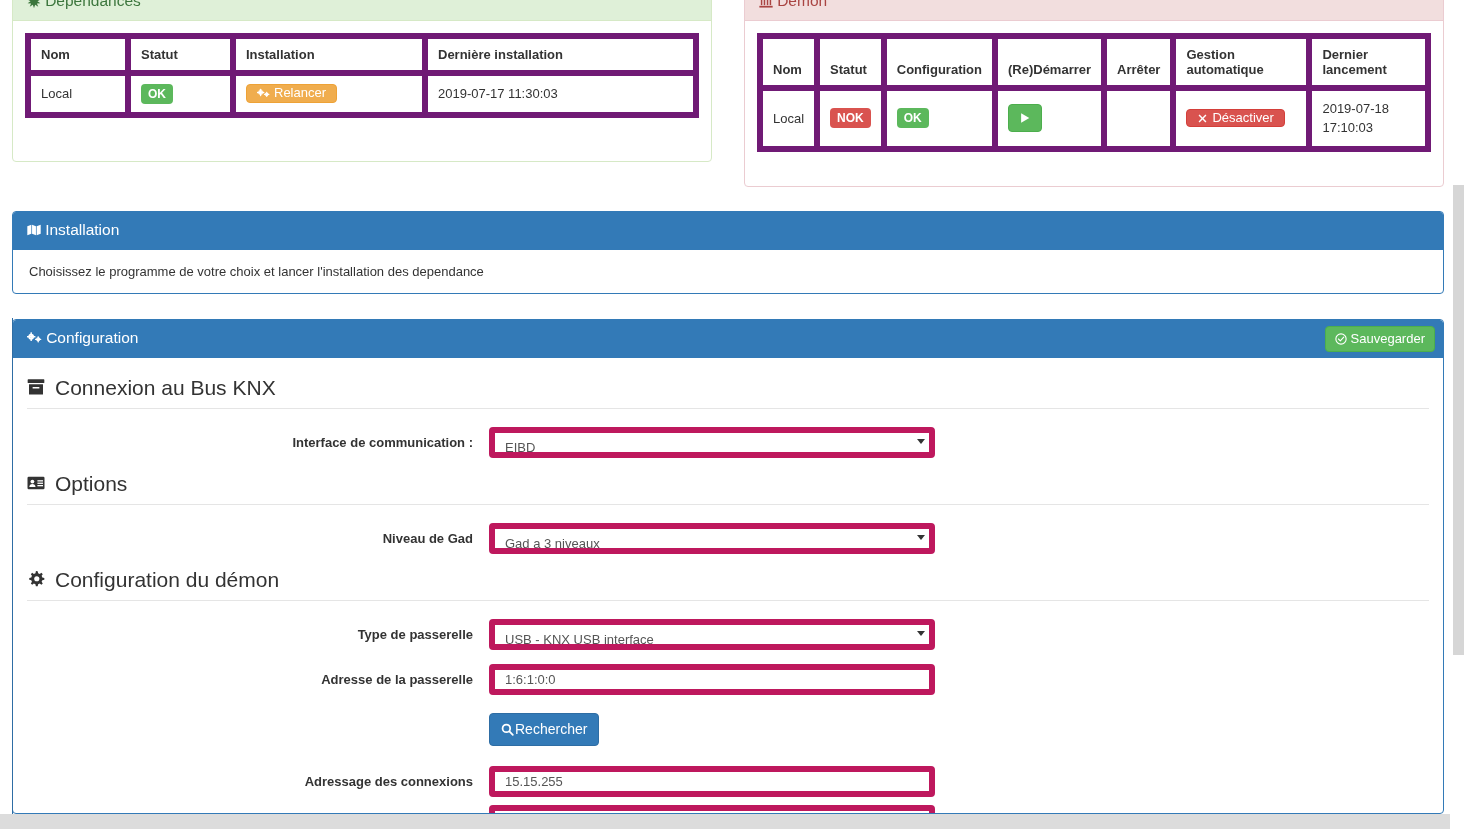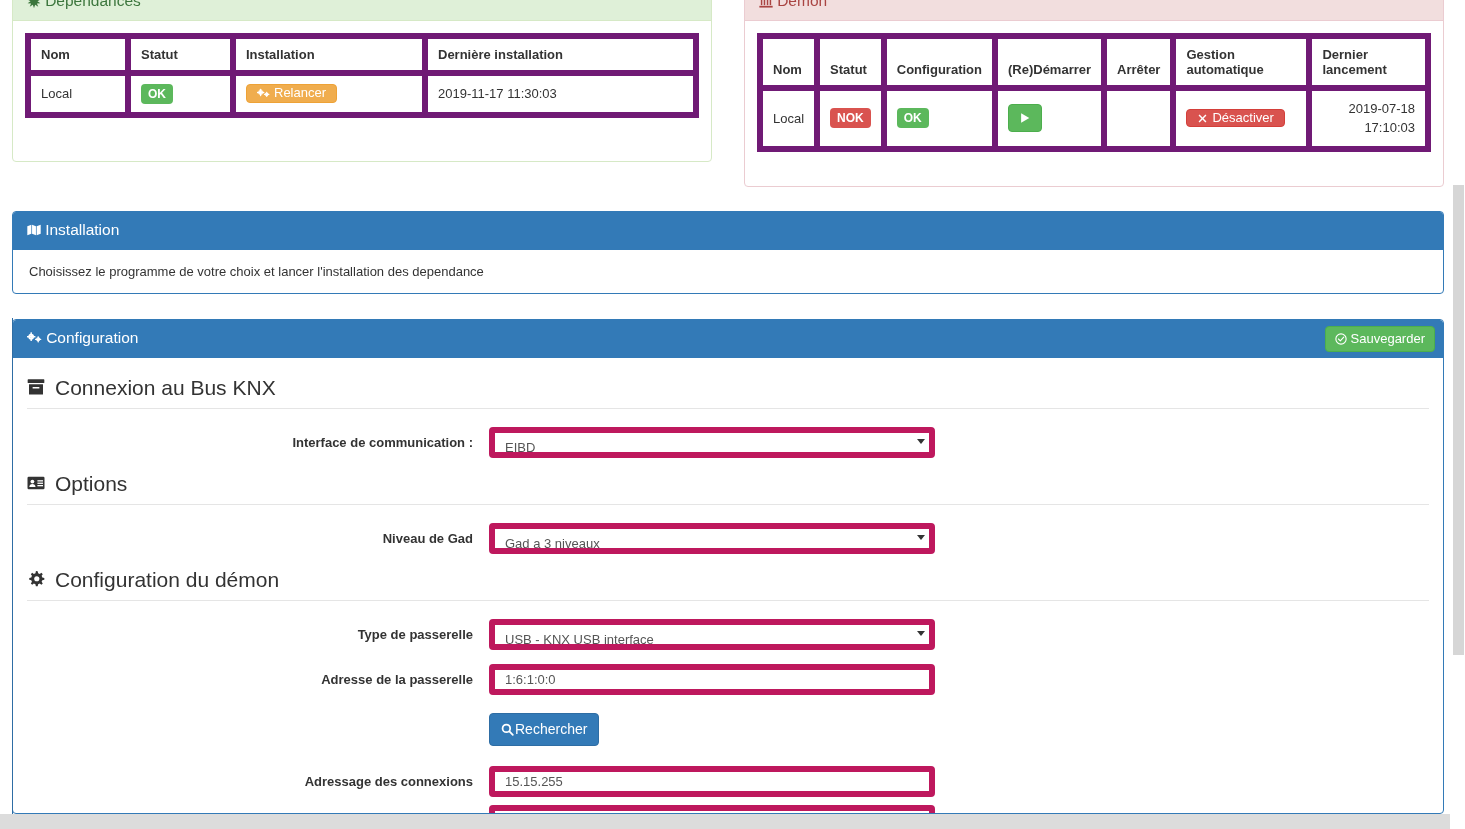--- a/index.html
+++ b/index.html
@@ -232,21 +232,21 @@
                     <circle cx="5" cy="8" r="1.4" fill="#f0ad4e"></circle>
                   <rect x="4.1" y="2.8" width="1.8" height="10.4" rx="0.6"></rect>
                   <rect x="-0.2" y="7.1" width="10.4" height="1.8" rx="0.6"></rect>
                   <circle cx="13.4" cy="10.6" r="2.5"></circle>
                     <circle cx="13.4" cy="10.6" r="1" fill="#f0ad4e"></circle>
                   <rect x="12.7" y="6.8" width="1.5" height="7.6" rx="0.5"></rect>
                   <rect x="9.6" y="9.9" width="7.6" height="1.5" rx="0.5"></rect>
                 </svg><span>Relancer</span>
               </span>
             </td>
-            <td>2019-11-17 11:30:03</td>
+            <td>2019-07-17 11:30:03</td>
           </tr>
         </tbody>
       </table>
     </div>
   </div>
 
   <div class="panel panel-danger" style="left:744px; top:-18px; width:700px; height:205px;">
     <div class="panel-heading">
       <svg class="i" width="14" height="14" viewBox="0 0 16 16" fill="#a94442">
         <path d="M8 0.5 L15.6 4.2 L15.6 5.6 L0.4 5.6 L0.4 4.2 Z"></path>
@@ -288,21 +288,21 @@
               </span>
             </td>
             <td></td>
             <td>
               <span class="btn btn-danger">
                 <svg class="i ic" width="11" height="11" viewBox="0 0 14 14" fill="#ffffff">
                   <path d="M2 3.3 L3.3 2 L7 5.7 L10.7 2 L12 3.3 L8.3 7 L12 10.7 L10.7 12 L7 8.3 L3.3 12 L2 10.7 L5.7 7 Z"></path>
                 </svg><span>Désactiver</span>
               </span>
             </td>
-            <td style="line-height:1.5;text-align:right;">2019-07-18 17:10:03</td>
+            <td style="line-height:1.5;">2019-07-18 17:10:03</td>
           </tr>
         </tbody>
       </table>
     </div>
   </div>
 
   <div class="panel panel-primary" style="left:12px; top:211px; width:1432px; height:83px;">
     <div class="panel-heading">
       <svg class="i" width="14" height="14" viewBox="0 0 18 16" fill="#ffffff">
         <path d="M0.4 3.3 L5.6 1.3 L5.6 12.8 L0.4 14.8 Z"></path>

